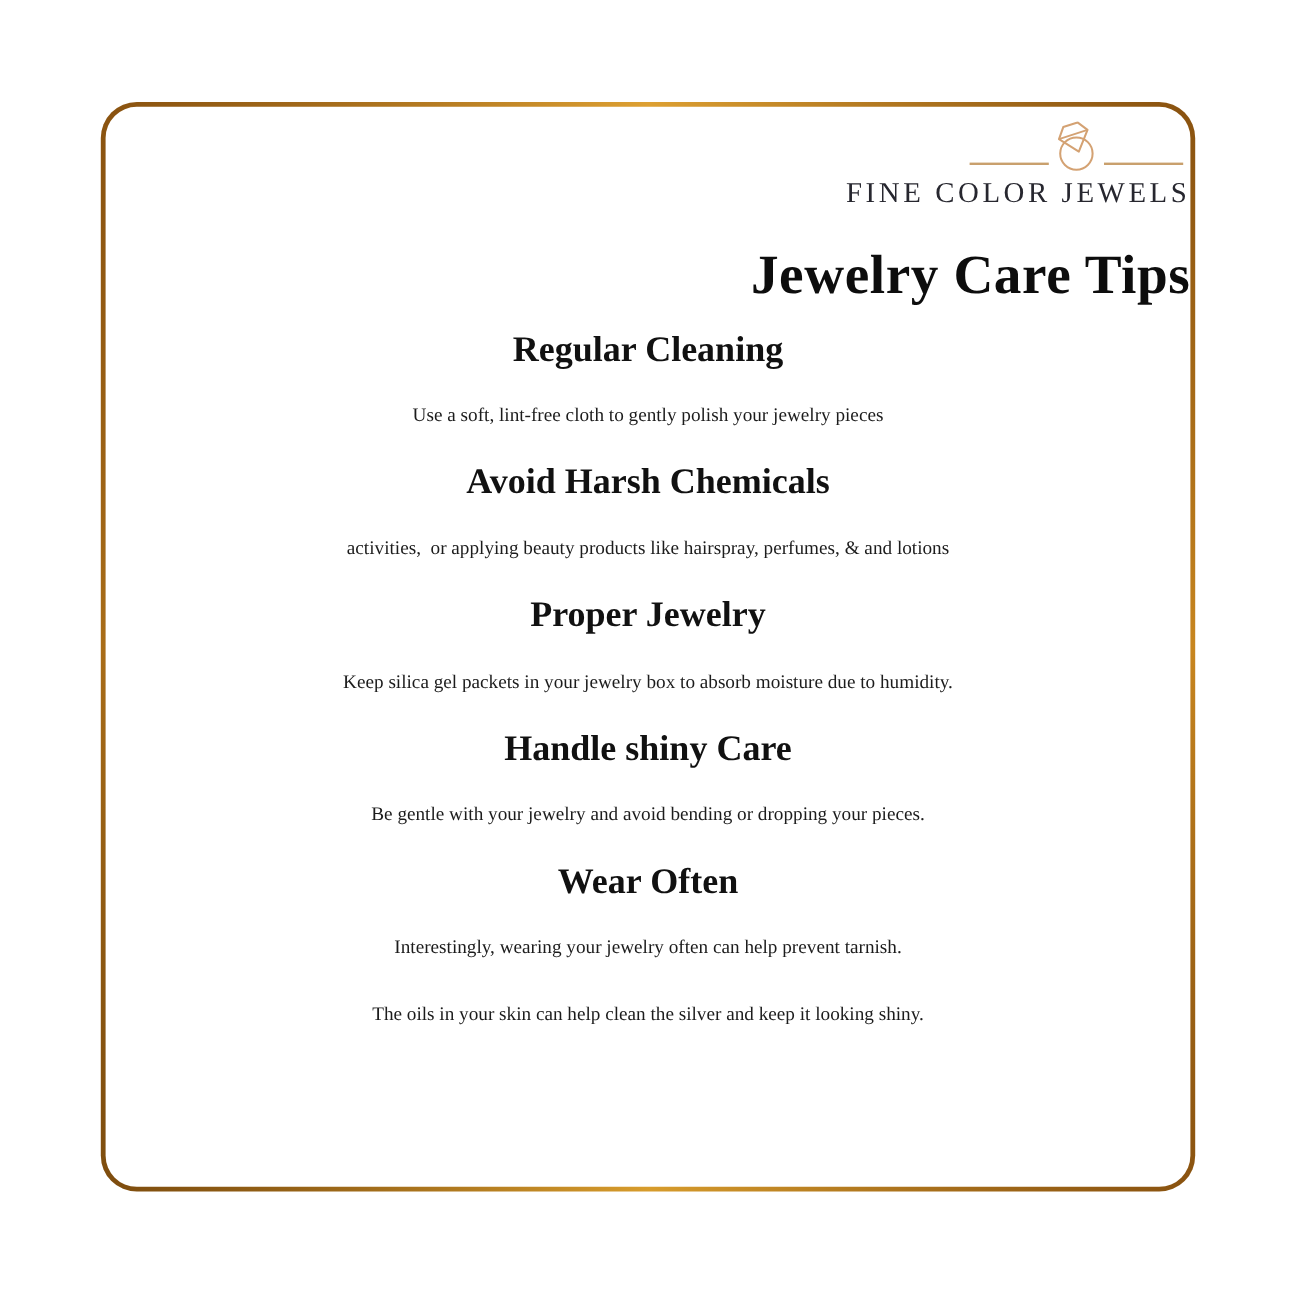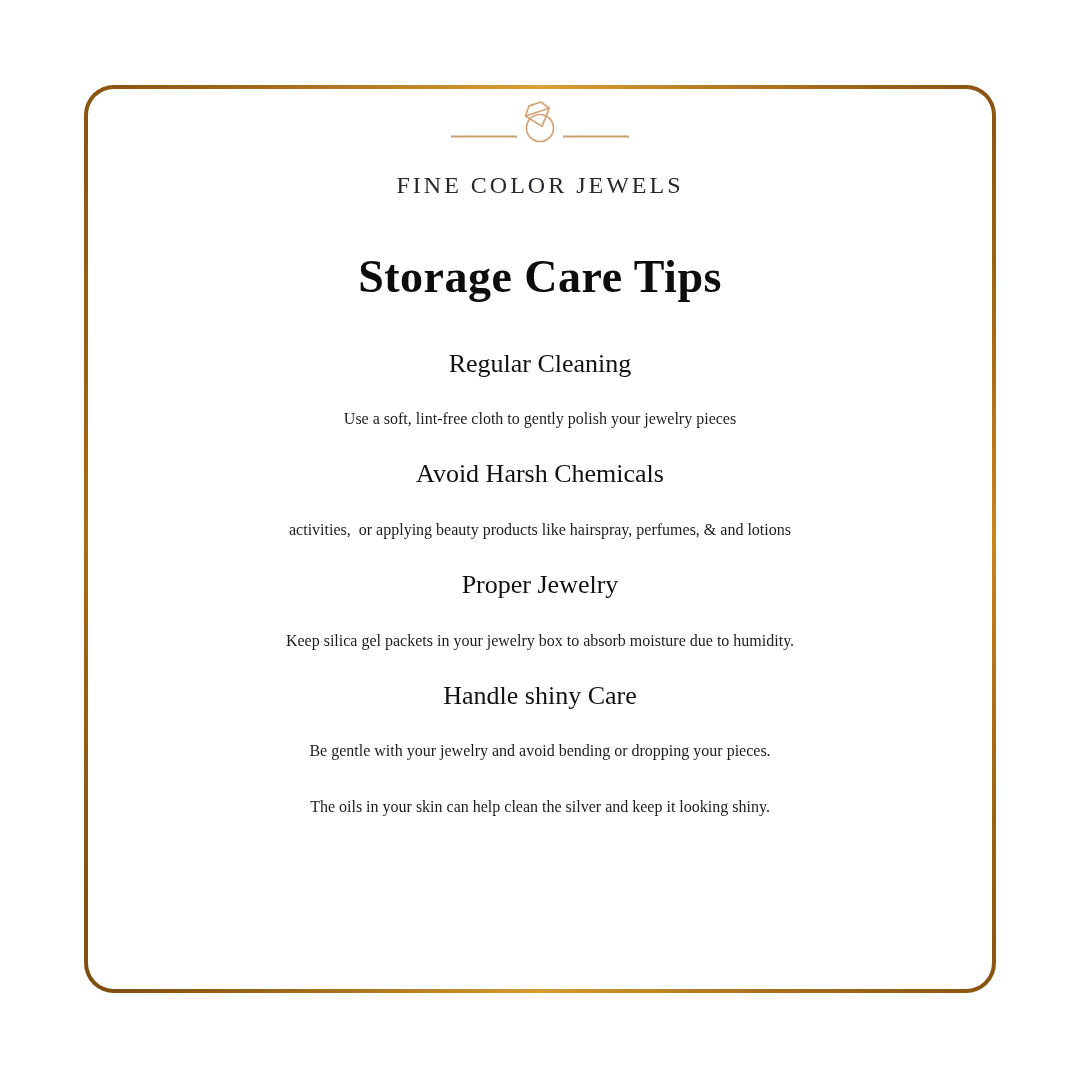--- a/index.html
+++ b/index.html
@@ -36,22 +36,21 @@
       #dda032 360deg);
   }
   .card {
     width: 100%;
     height: 100%;
     box-sizing: border-box;
     background: #ffffff;
     border-radius: 26px;
     display: flex;
     flex-direction: column;
-    align-items: center;
-    gap: 24px;
+    align-items: flex-end;
   }
   .logo-row {
     margin-top: 14px;
     height: 42px;
     display: flex;
     align-items: center;
     justify-content: center;
   }
   .brand {
     height: 32px;
@@ -85,22 +84,22 @@
     height: 55.4px;
     display: flex;
     align-items: center;
     justify-content: center;
     margin: 0;
     white-space: pre-wrap;
     text-align: center;
     width: 100%;
   }
   .section-heading {
-    font-size: 26px;
-    font-weight: normal;
+    font-size: 30px;
+    font-weight: bold;
     color: #111111;
   }
   .tip-line {
     font-size: 16px;
     font-weight: normal;
     color: #1c1c1c;
   }
 </style>
 </head>
 <body>
@@ -120,33 +119,35 @@
 
           <g transform="translate(93,13) rotate(-18)">
             <path d="M -12.5 -2 L -6 -10.5 L 6.5 -10.5 L 12.5 -2 L 0 13 Z" fill="none" stroke="#d4a273" stroke-width="1.7" stroke-linejoin="round"></path>
             <path d="M -12.5 -2 L 12.5 -2" fill="none" stroke="#d4a273" stroke-width="1.4"></path>
           </g>
         </svg>
       </div>
 
       <div class="brand">FINE COLOR JEWELS</div>
 
-      <h1 class="title">Storage Care Tips</h1>
+      <h1 class="title">Jewelry Care Tips</h1>
 
       <div class="content">
         <h2 class="line section-heading">Regular Cleaning</h2>
         <p class="line tip-line">Use a soft, lint-free cloth to gently polish your jewelry pieces</p>
 
         <h2 class="line section-heading">Avoid Harsh Chemicals</h2>
         <p class="line tip-line">activities,  or applying beauty products like hairspray, perfumes, &amp; and lotions</p>
 
         <h2 class="line section-heading">Proper Jewelry</h2>
         <p class="line tip-line">Keep silica gel packets in your jewelry box to absorb moisture due to humidity.</p>
 
         <h2 class="line section-heading">Handle shiny Care</h2>
         <p class="line tip-line">Be gentle with your jewelry and avoid bending or dropping your pieces.</p>
 
+        <h2 class="line section-heading">Wear Often</h2>
+        <p class="line tip-line">Interestingly, wearing your jewelry often can help prevent tarnish.</p>
         <p class="line tip-line">The oils in your skin can help clean the silver and keep it looking shiny.</p>
       </div>
 
     </div>
   </div>
 </div>
 
 </body></html>

